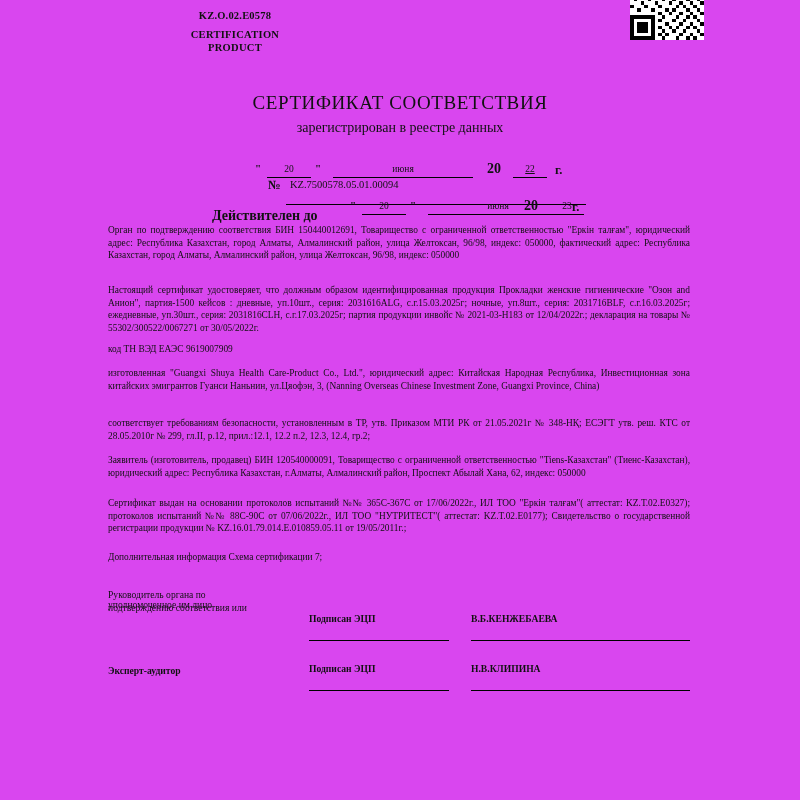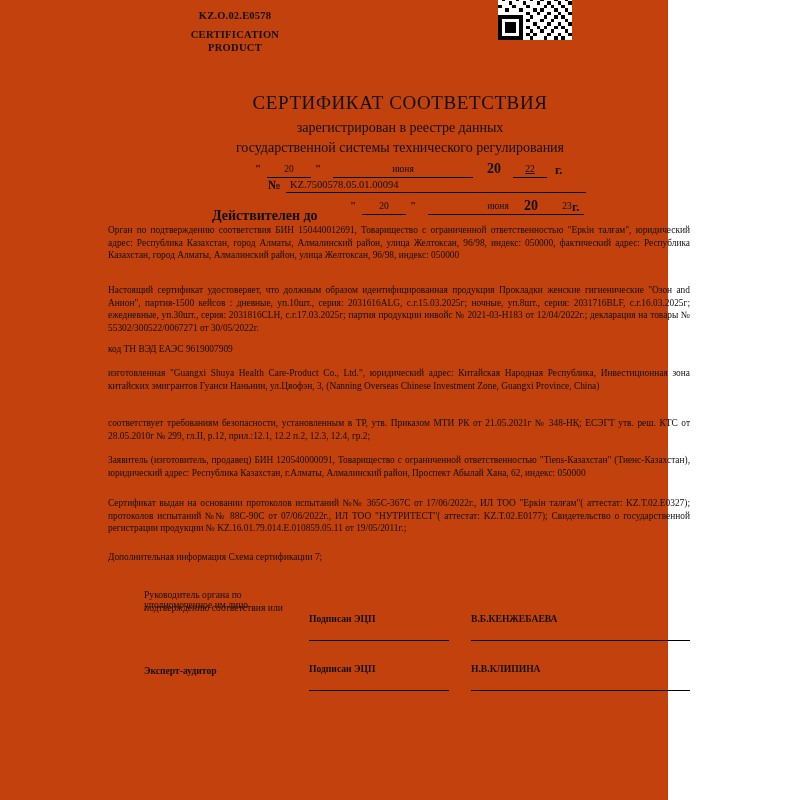--- a/index.html
+++ b/index.html
@@ -12,23 +12,23 @@
     width: 800px;
     height: 800px;
     position: relative;
     font-family: "Liberation Serif", "DejaVu Serif", serif;
     color: #111111;
     overflow: hidden;
   }
 
   .page {
     position: relative;
-    width: 668px;
+    width: 800px;
     height: 800px;
-    background: #c2410c;
+    background: #d946ef;
   }
 
   
   .header-code {
     position: absolute;
     left: 0;
     top: 10px;
     width: 470px;
     text-align: center;
     font-size: 10.5px;
@@ -132,21 +132,21 @@
     font-size: 12.5px;
     font-weight: bold;
   }
   .num-val {
     position: absolute;
     left: 18px;
     top: 3px;
     width: 300px;
     font-size: 10.5px;
     border-bottom: 1.2px solid #000;
-    padding-bottom: 2px;
+    padding-bottom: 14px;
     padding-left: 4px;
     box-sizing: border-box;
   }
 
   
   .valid-row {
     position: absolute;
     top: 196px;
     left: 0;
     width: 800px;
@@ -177,21 +177,20 @@
   
   .sig-block {
     position: absolute;
     left: 108px;
     width: 582px;
   }
   .sig-label {
     position: absolute;
     font-size: 9.6px;
     line-height: 13.5px;
-    margin-left: 36px;
   }
   .sig-line {
     position: absolute;
     border-bottom: 1.3px solid #000;
     font-size: 9.6px;
     font-weight: bold;
     padding-bottom: 16px;
     white-space: nowrap;
   }
 </style>
@@ -306,21 +305,20 @@
   </div>
 
   <div class="header-code">KZ.O.02.E0578</div>
   <div class="header-sub">
     <div>CERTIFICATION</div>
     <div>PRODUCT</div>
   </div>
 
   <div class="doc-title">СЕРТИФИКАТ СООТВЕТСТВИЯ</div>
   <div class="doc-subtitle-1">зарегистрирован в реестре данных</div>
-  <div class="doc-subtitle-2">государственной системы технического регулирования</div>
 
   <div class="date-row">
     <span class="q-mark" style="left:0px;">"</span>
     <span class="fld" style="left:12px; width:44px;">20</span>
     <span class="q-mark" style="left:60px;">"</span>
     <span class="fld" style="left:78px; width:140px;">июня</span>
     <span class="yr-20" style="left:232px;">20</span>
     <span class="fld" style="left:258px; width:34px;text-decoration:underline;">22</span>
     <span class="g-lbl" style="left:300px;">г.</span>
   </div>

